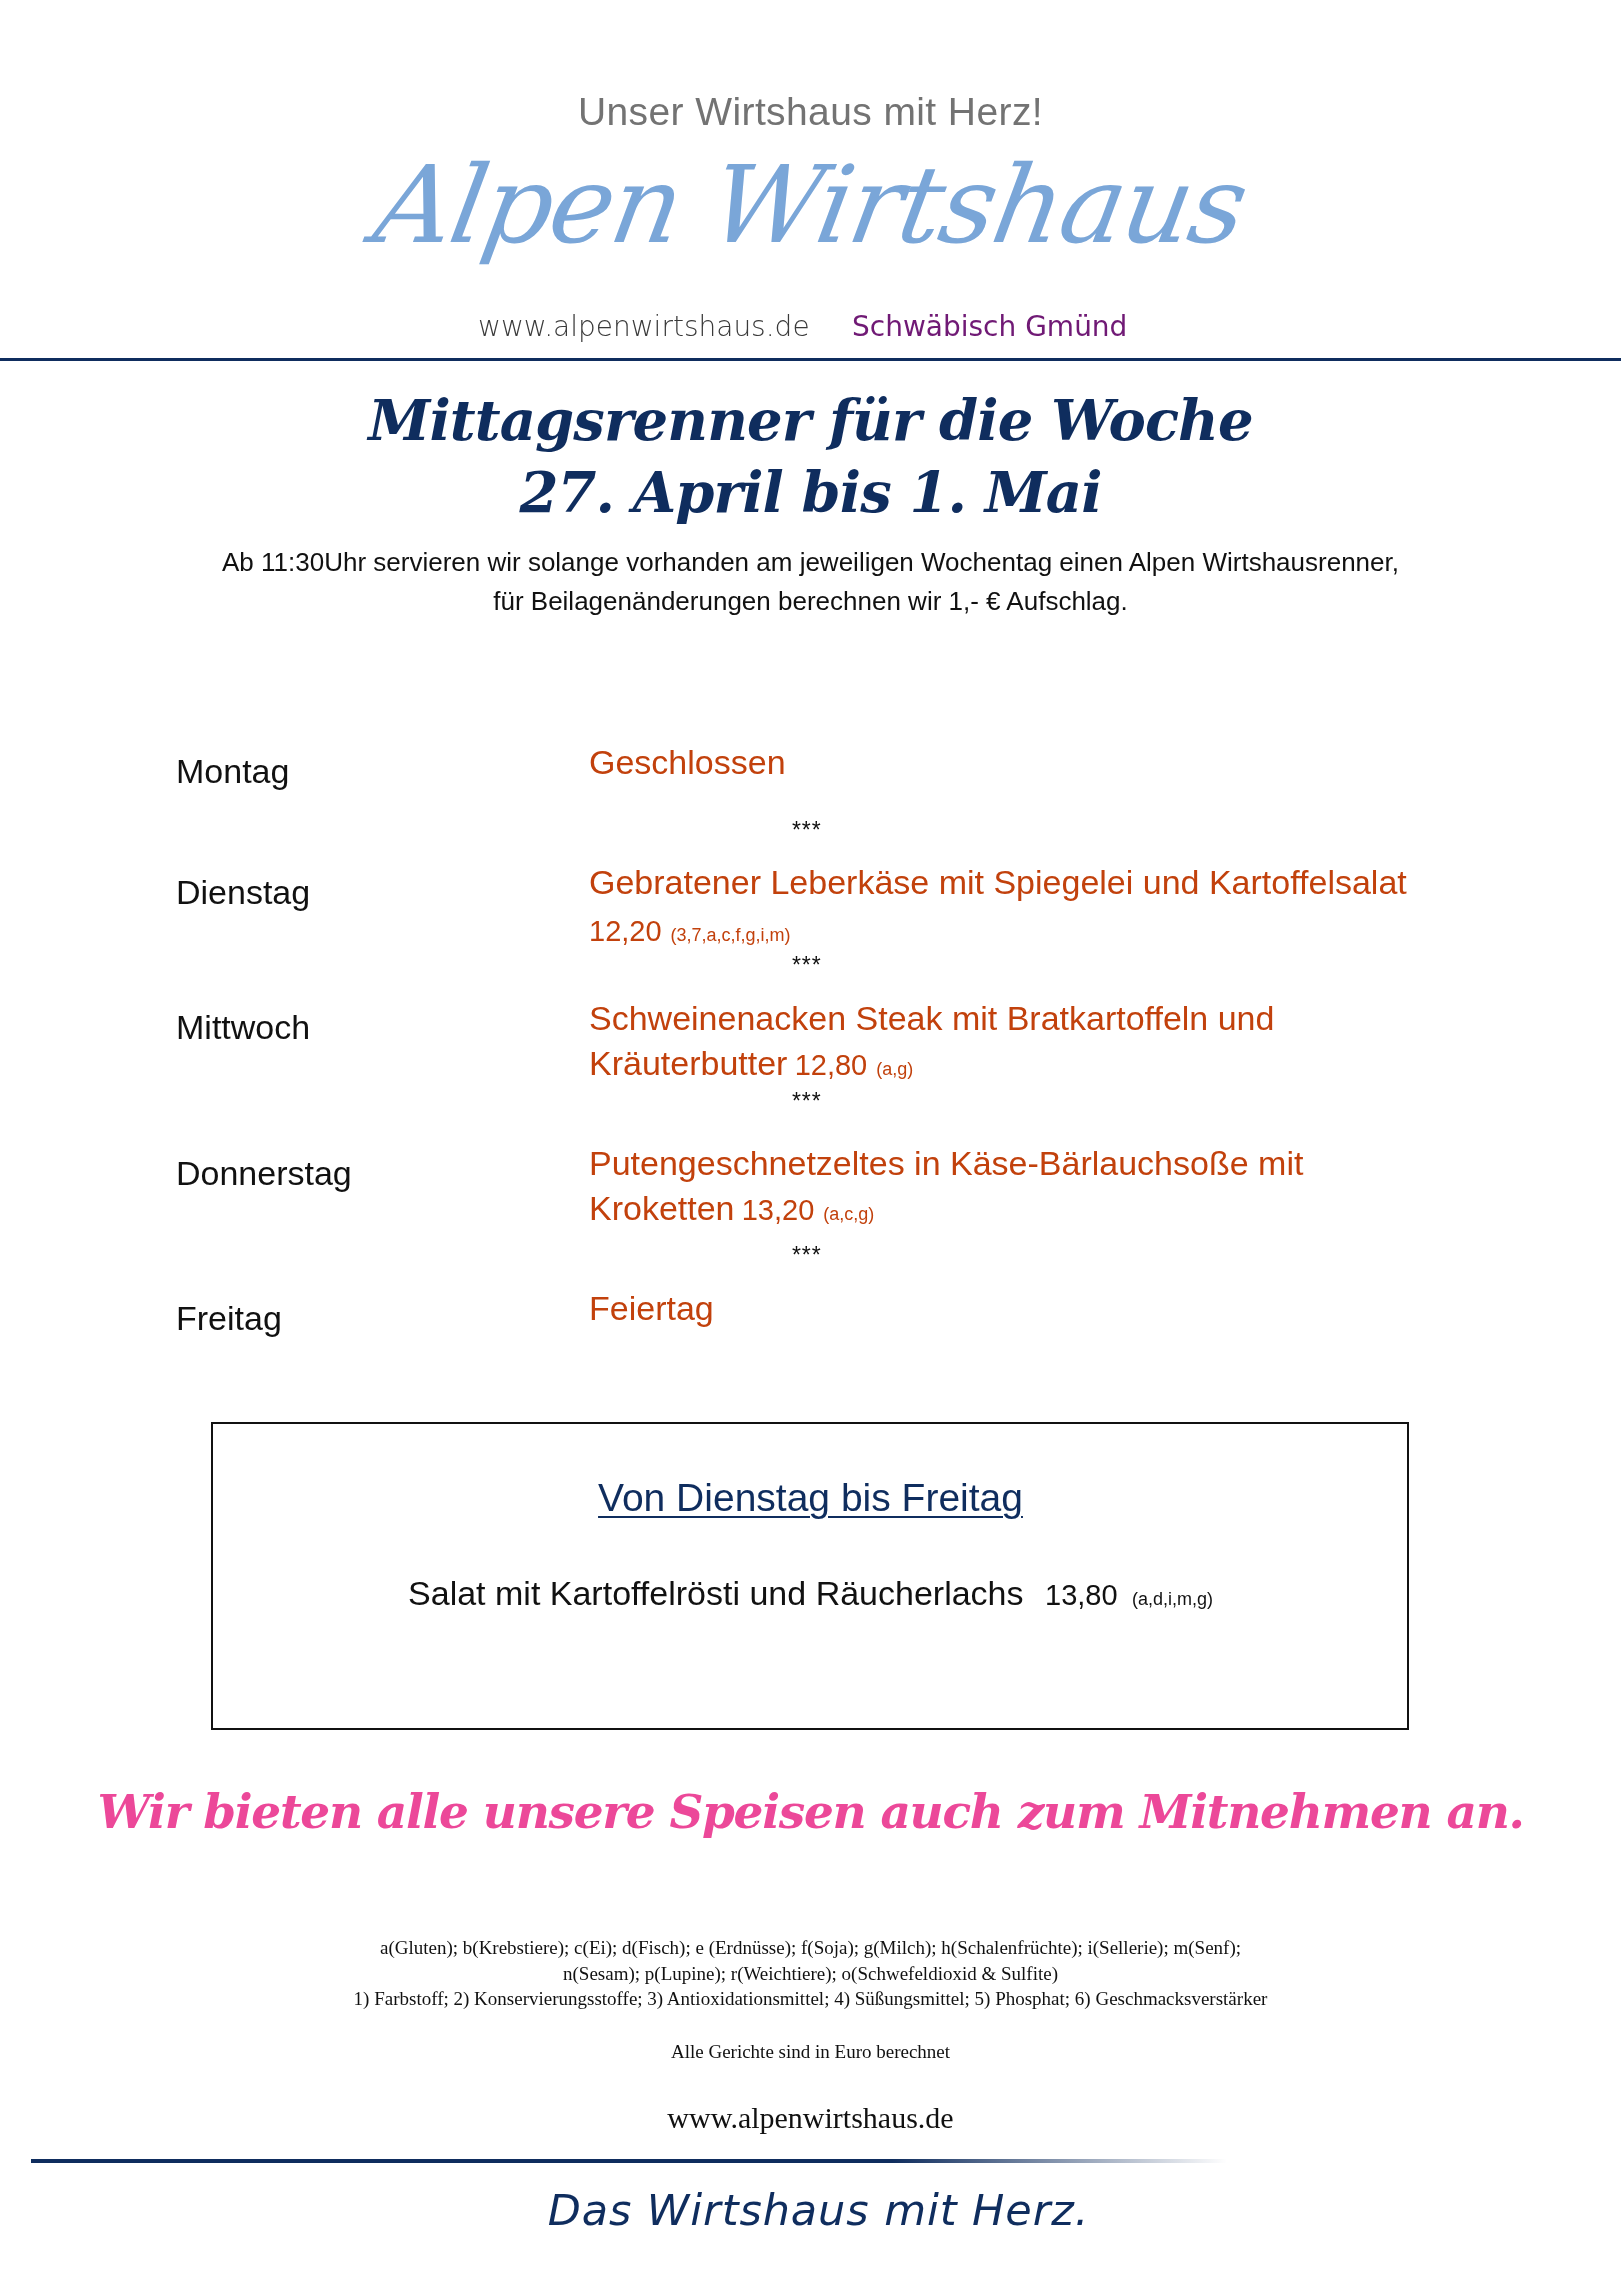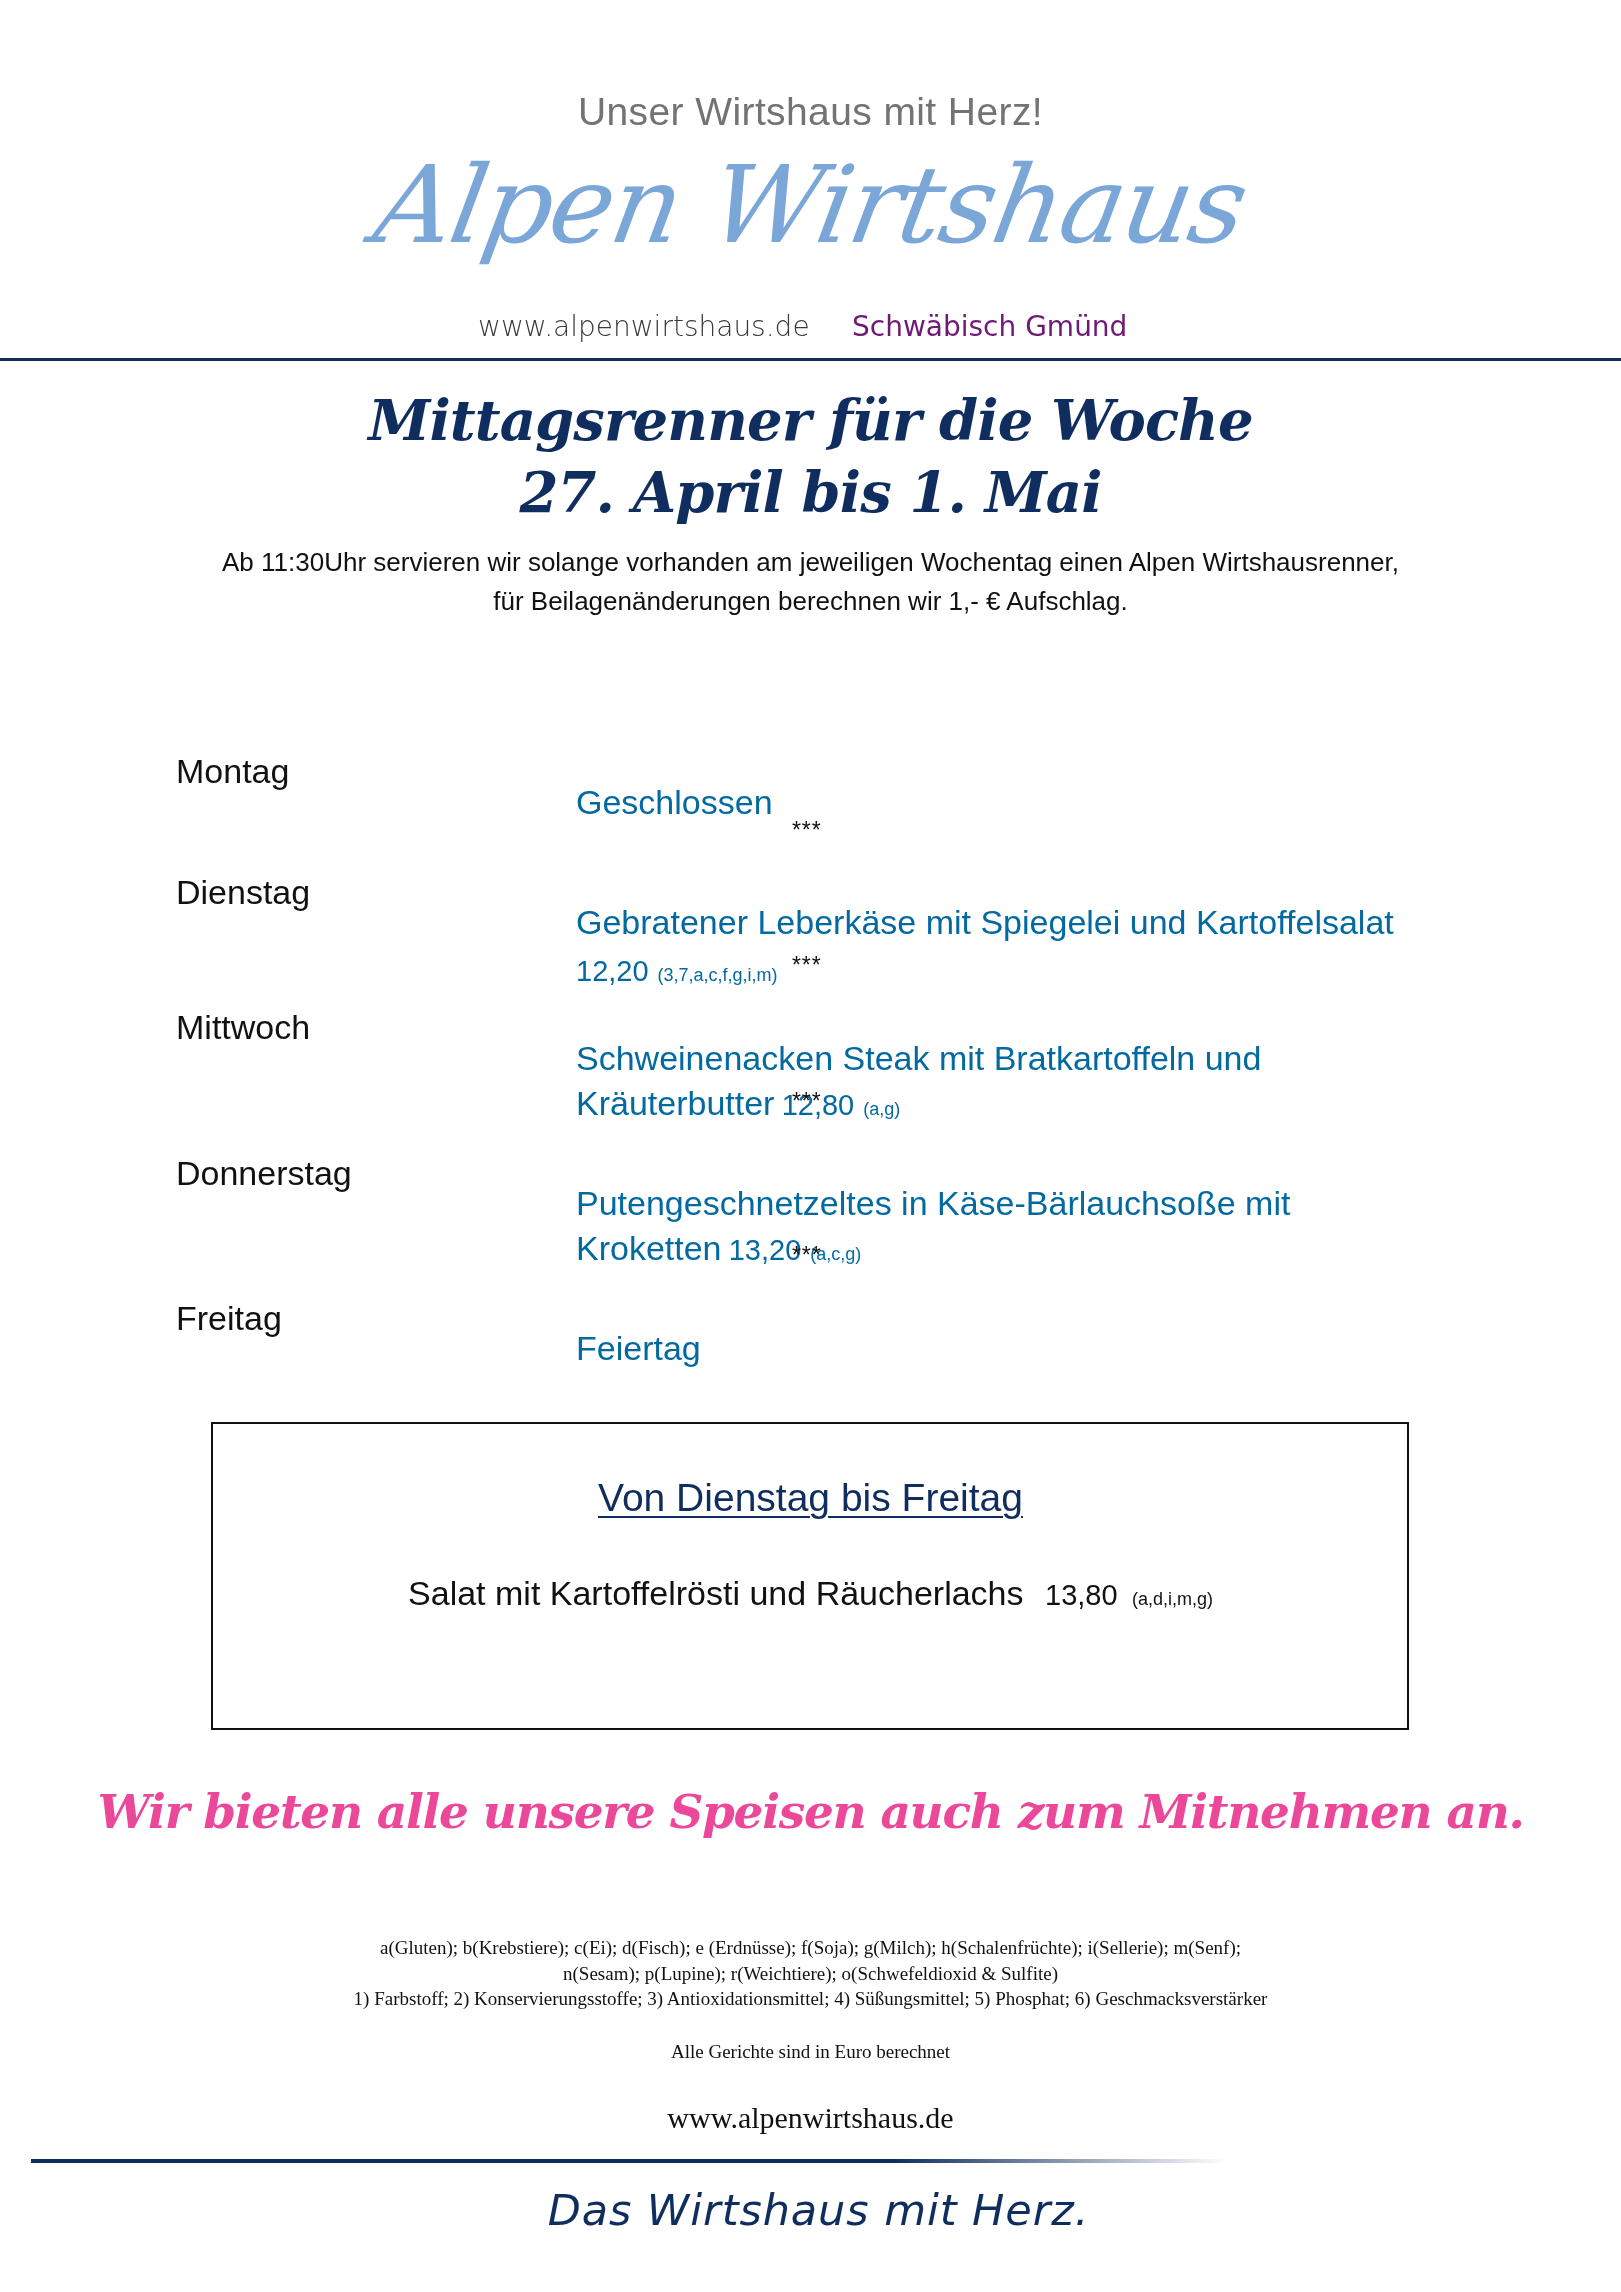--- a/index.html
+++ b/index.html
@@ -79,26 +79,25 @@
     .intro-1 { top: 543px; }
     .intro-2 { top: 582px; }
 
     
     .day {
       left: 176px;
       font-size: 34px;
       color: #111;
     }
     .dish {
-      left: 576px;
+      left: 589px;
       font-size: 34px;
-      color: #0369a1;
+      color: #c2410c;
       line-height: 45px;
       white-space: nowrap;
-      margin-top: 40px;
     }
     .price { font-size: 29px; margin-left: 7.2px; }
     .allergens { font-size: 18px; margin-left: 9px; }
     .sep {
       left: 792px;
       font-size: 23px;
       color: #111;
       letter-spacing: 0.9px;
     }
 

